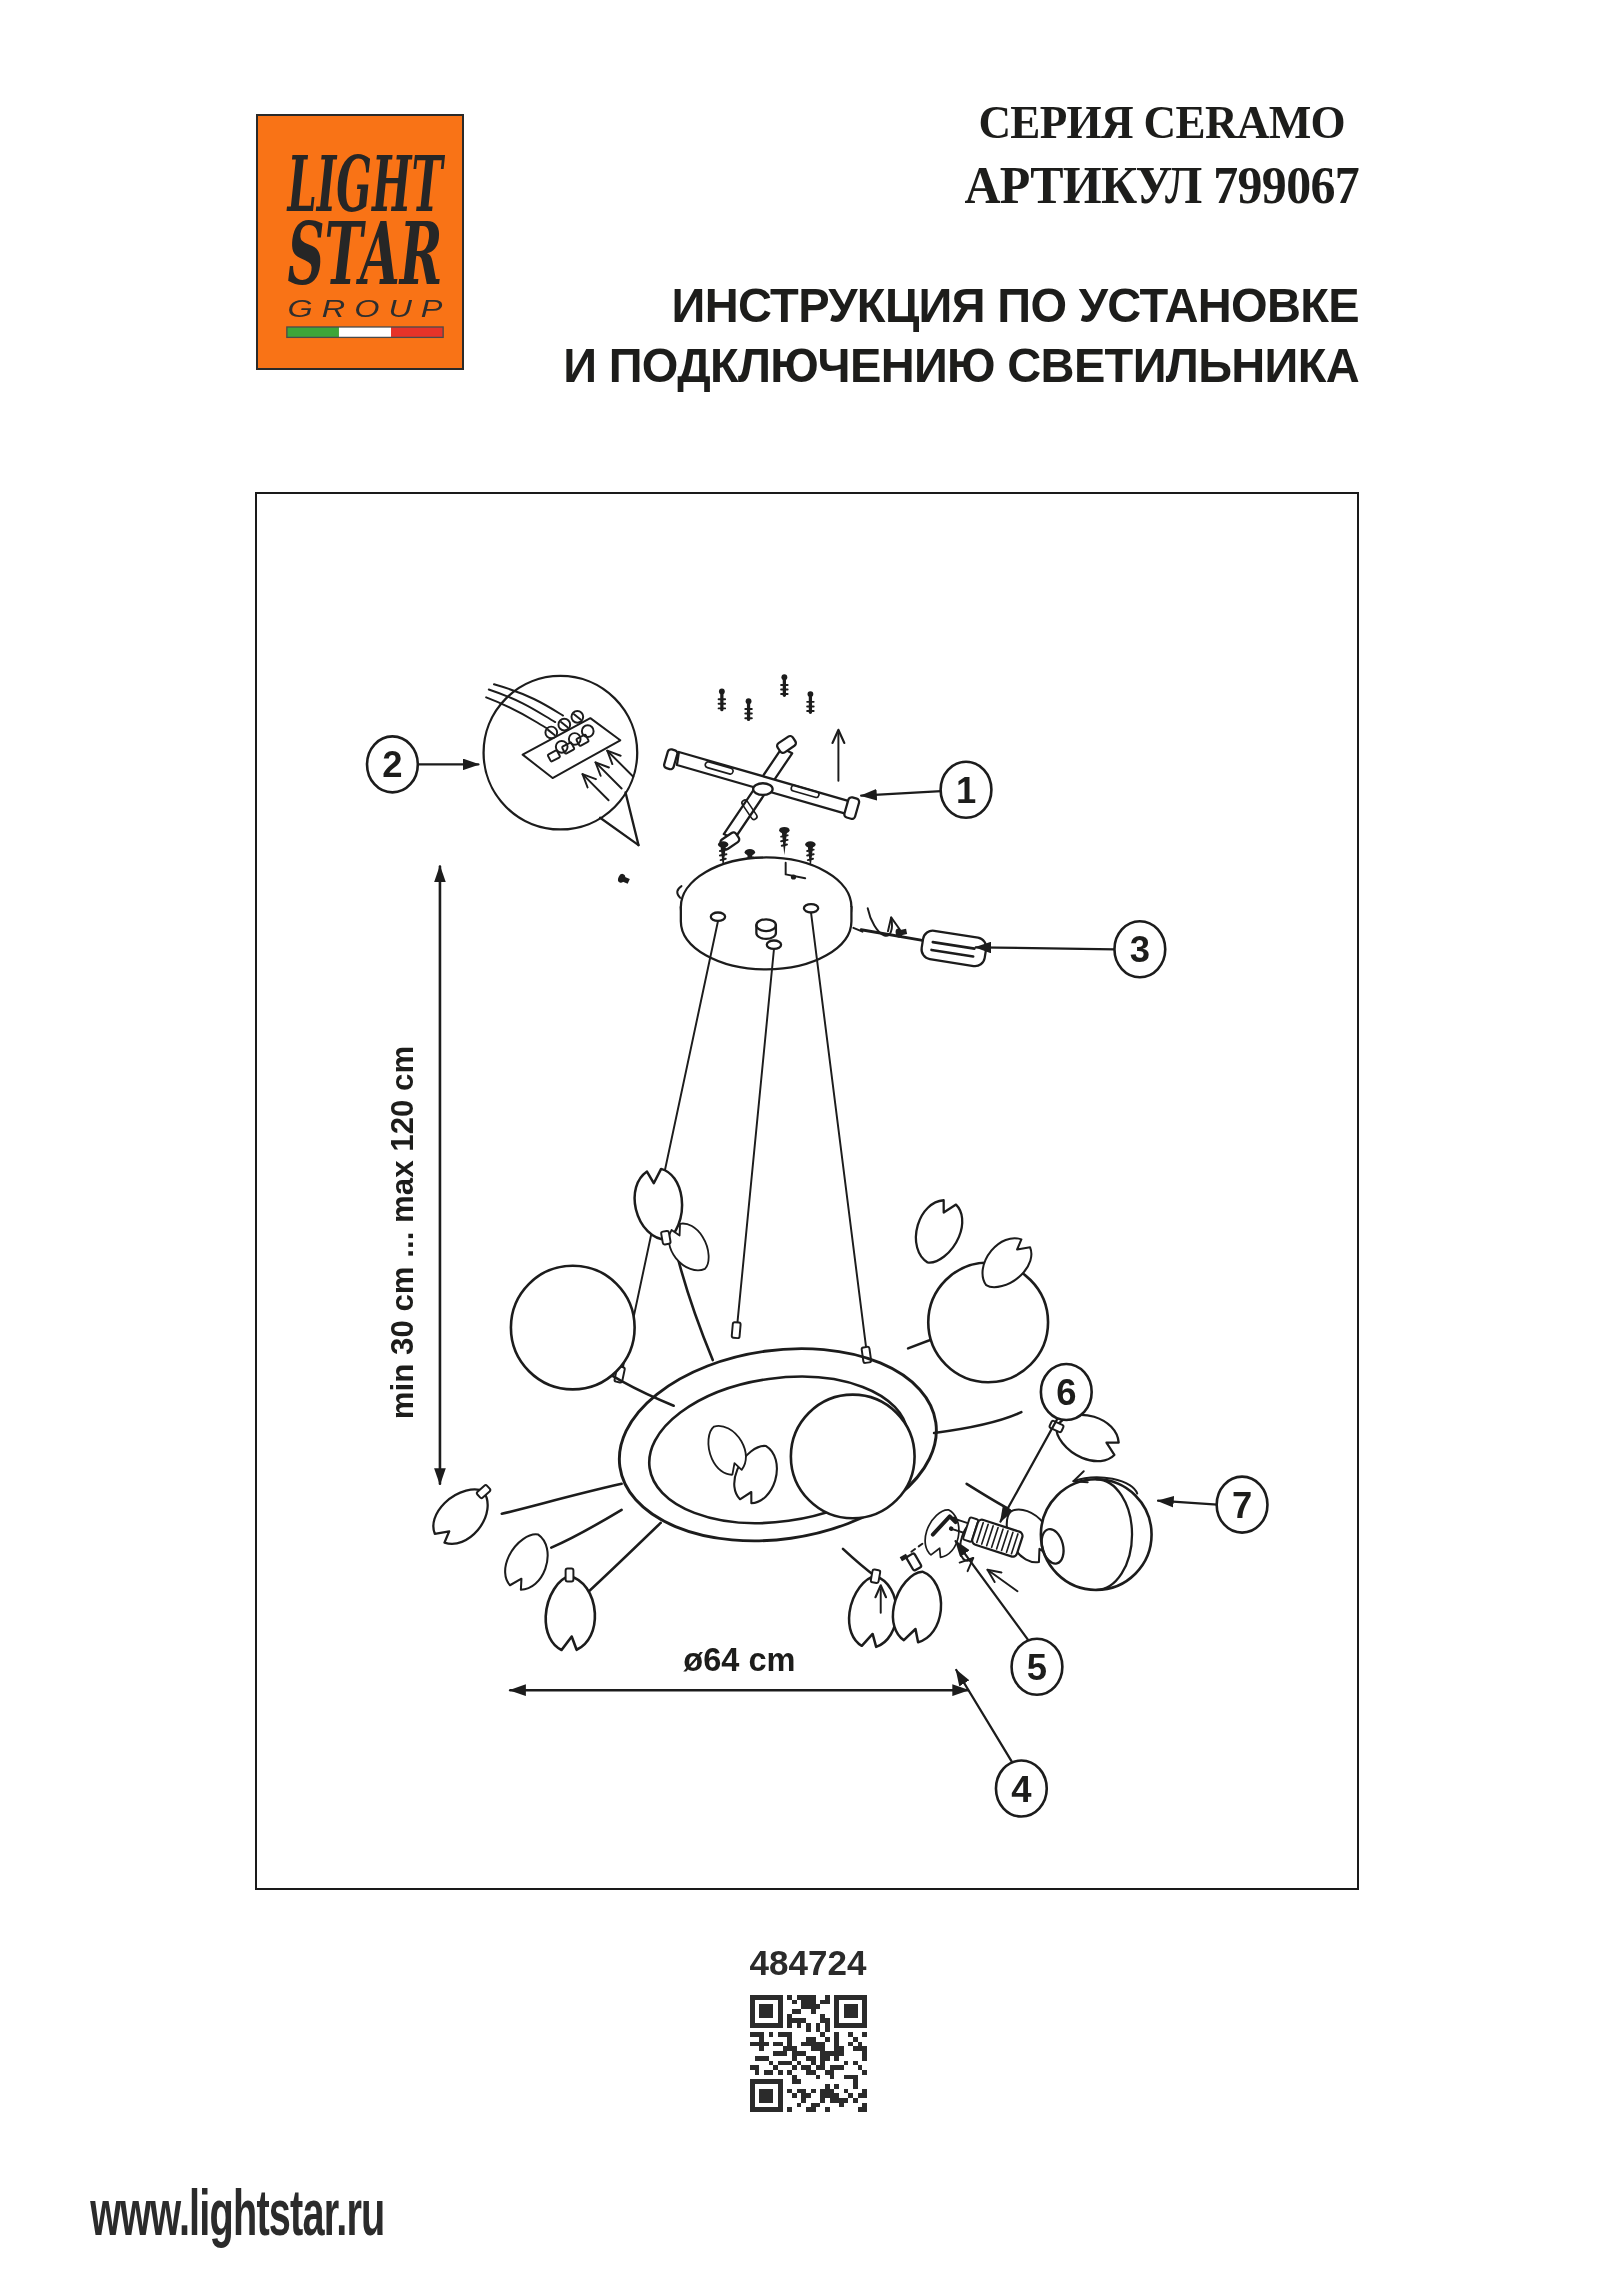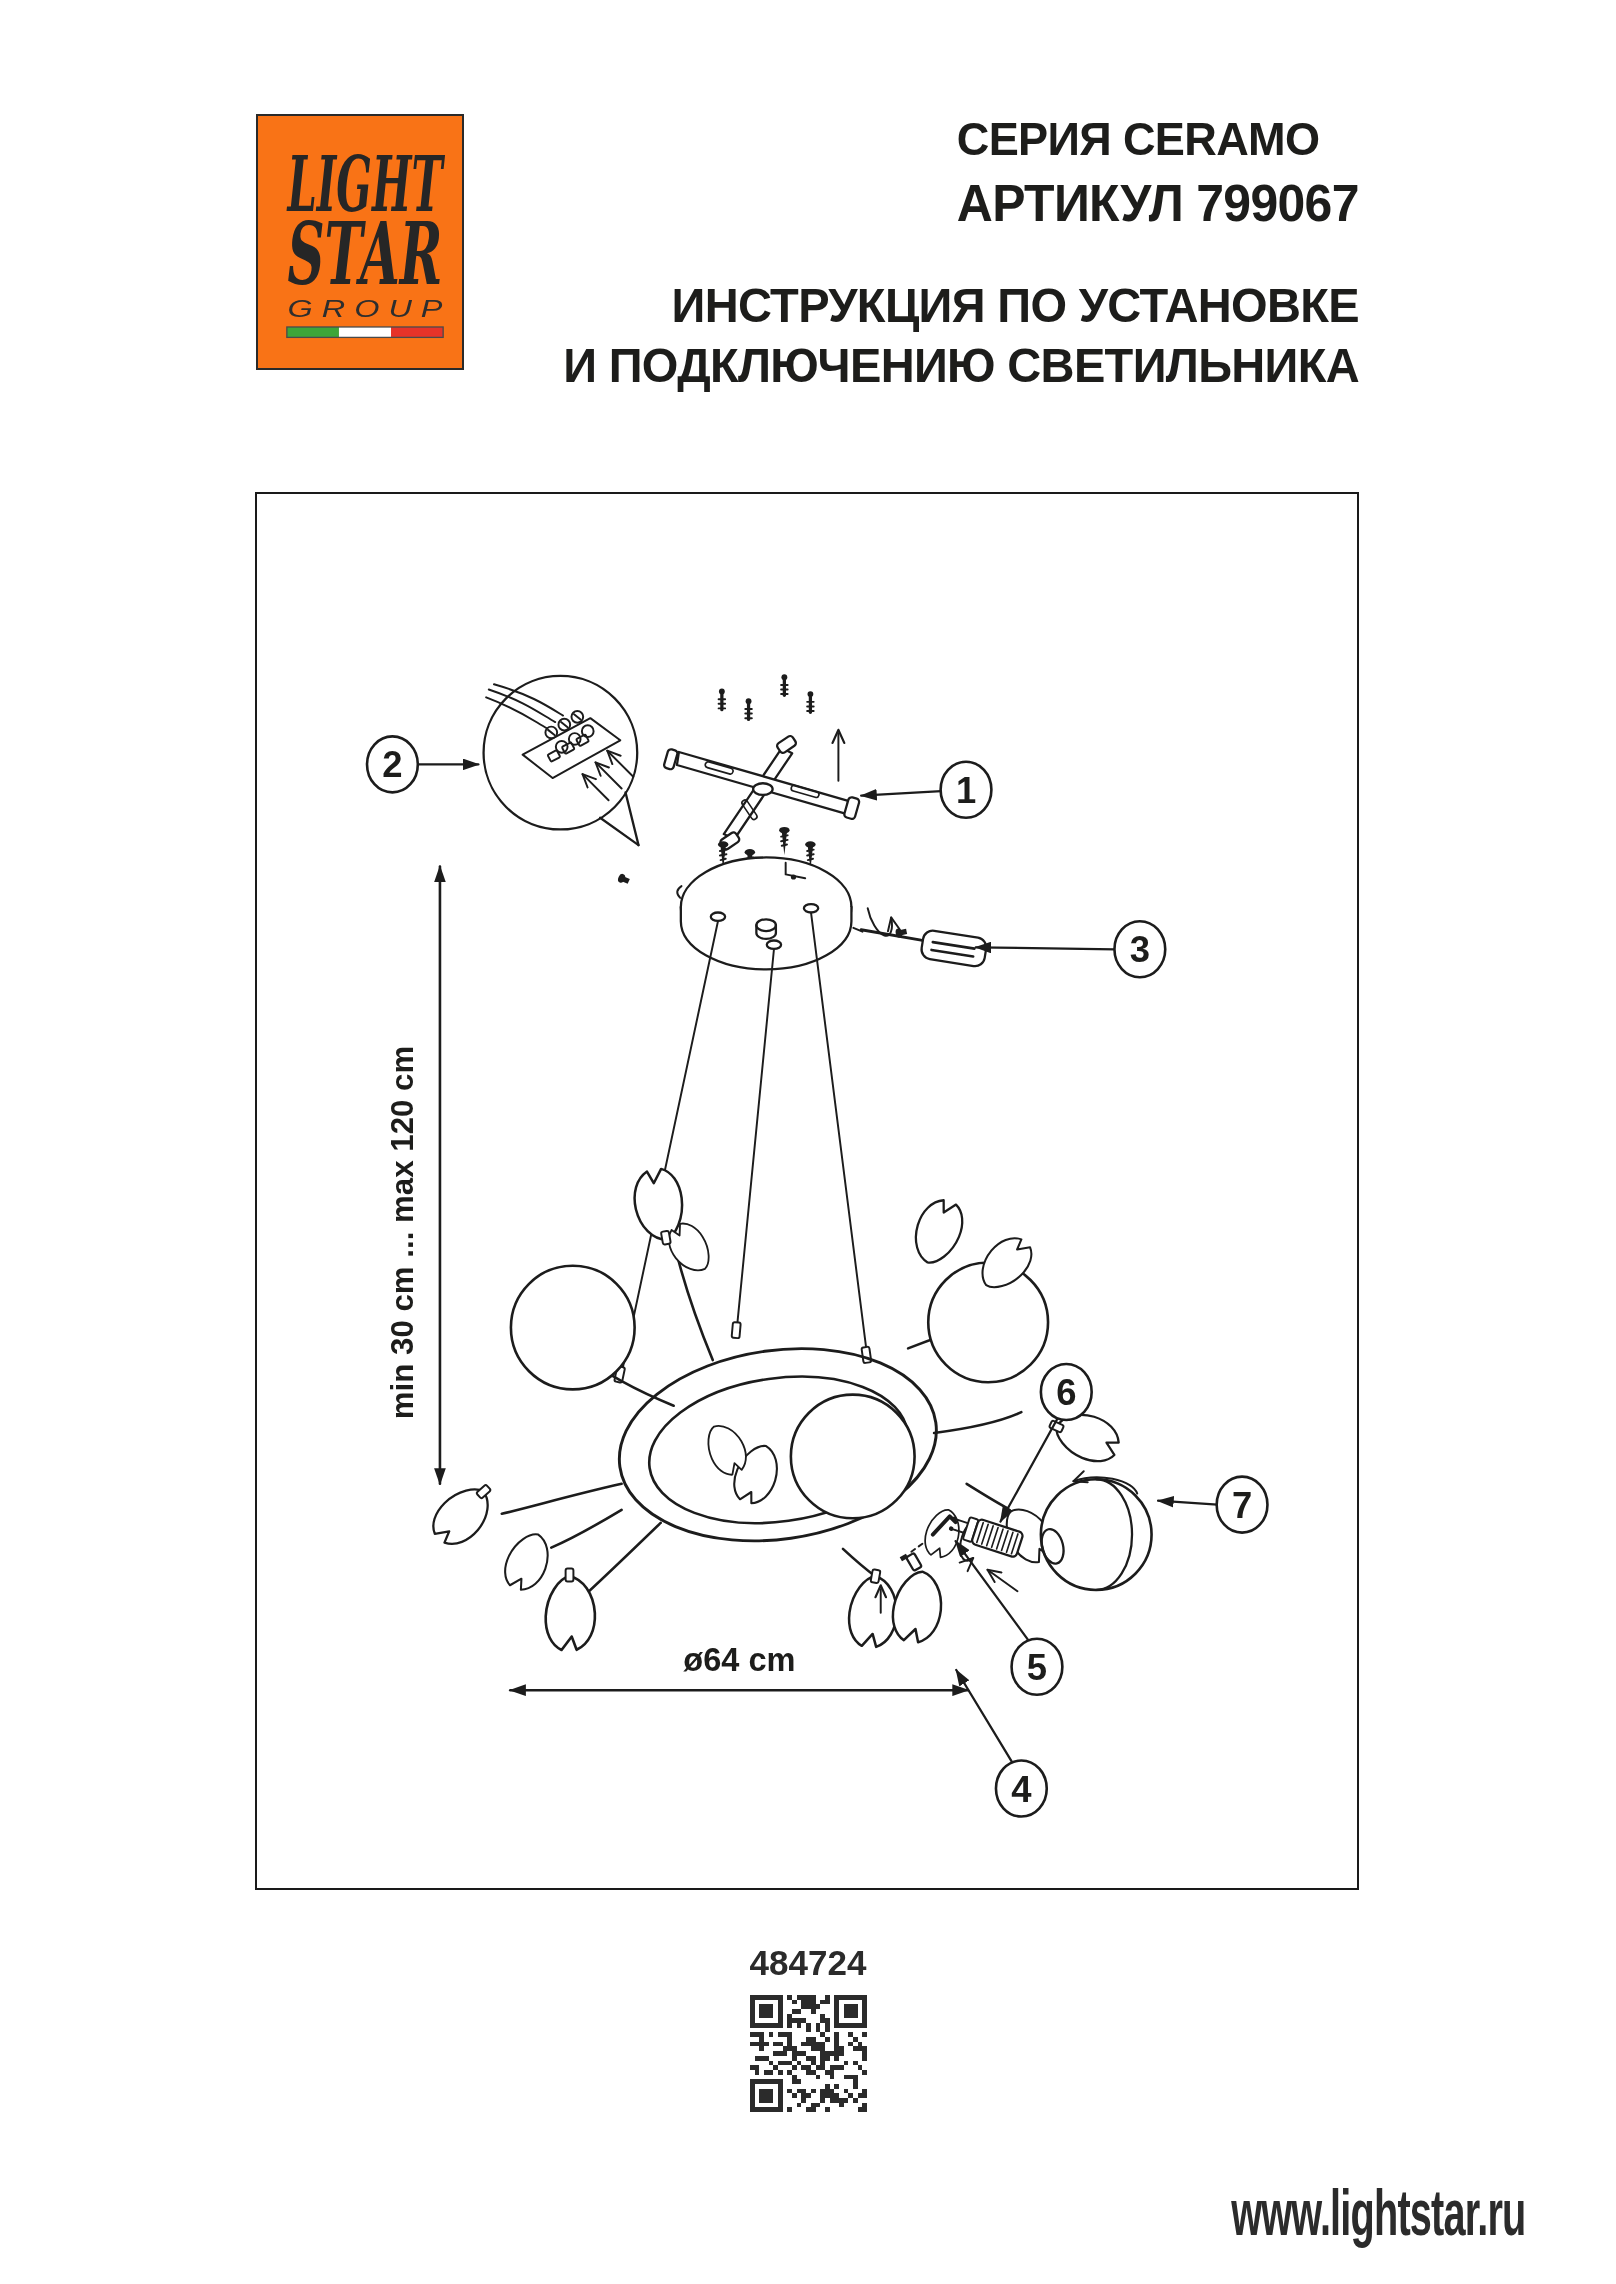--- a/index.html
+++ b/index.html
@@ -1,32 +1,32 @@
 <!DOCTYPE html>
 <html style="font-size:10.4px"><head>
 <meta charset="utf-8">
 <style>
   html,body{margin:0;padding:0;background:#ffffff;}
   body{width:1616px;height:2284px;position:relative;font-family:"Liberation Sans",sans-serif;color:#1d1d1b;}
   .abs{position:absolute;}
   
   .logo-box{left:256px;top:114px;width:208px;height:256px;border:2px solid #2a2a2a;box-sizing:border-box;background:#f97316;font-style:italic;}
   
-  .hdr{right:257px;top:111px;text-align:left;}
+  .hdr{right:257px;top:95px;text-align:center;font-family:Liberation Serif, serif;}
   .hdr .line1{font-size:47px;font-weight:bold;letter-spacing:-0.7px;transform:scaleX(.96);transform-origin:right;}
   .hdr .line2{font-size:52px;font-weight:bold;letter-spacing:-0.7px;margin-top:6.5px;transform:scaleX(.96);transform-origin:right;}
   .hdr2{right:257px;top:275px;text-align:right;}
   .hdr2 div{font-size:49px;font-weight:bold;letter-spacing:-0.7px;line-height:1.23;transform:scaleX(.96);transform-origin:right;}
   
   .frame{left:255px;top:492px;width:1104px;height:1398px;border:2.6px solid #1a1a1a;box-sizing:border-box;background:#fff;}
   .frame svg{position:absolute;left:0;top:0;}
   
   .f-article{left:0;top:1943px;width:1616px;text-align:center;font-size:35px;font-weight:600;color:#2b2b2b;}
   .qr-wrap{left:750px;top:1995px;width:117px;height:117px;}
-  .site{left:0;top:2176px;width:1616px;text-align:right;font-size:64px;font-weight:bold;color:#2b2b2b;}
+  .site{left:0;top:2176px;width:1616px;text-align:left;font-size:64px;font-weight:bold;color:#2b2b2b;}
   .site>span{display:inline-block;transform:scaleX(.62);transform-origin:center;letter-spacing:-1.3px;}
   text{fill:#1d1d1b;}
 </style>
 </head>
 <body>
 
 <div class="abs logo-box">
   <svg width="214" height="252" viewBox="0 0 328 387">
     <text x="164" y="146" text-anchor="middle" textLength="238" lengthAdjust="spacingAndGlyphs" style="font-family:'DejaVu Serif',serif;font-weight:bold;font-size:118px;fill:#262626;">LIGHT</text>
     <text x="164" y="258" text-anchor="middle" textLength="238" lengthAdjust="spacingAndGlyphs" style="font-family:'DejaVu Serif',serif;font-weight:bold;font-size:132px;fill:#262626;">STAR</text>

